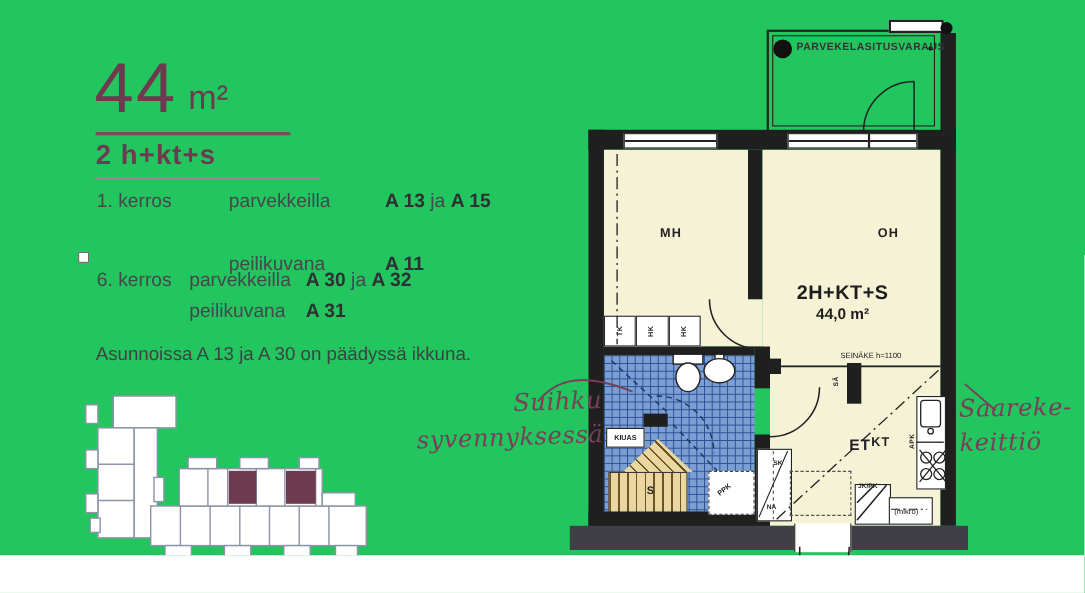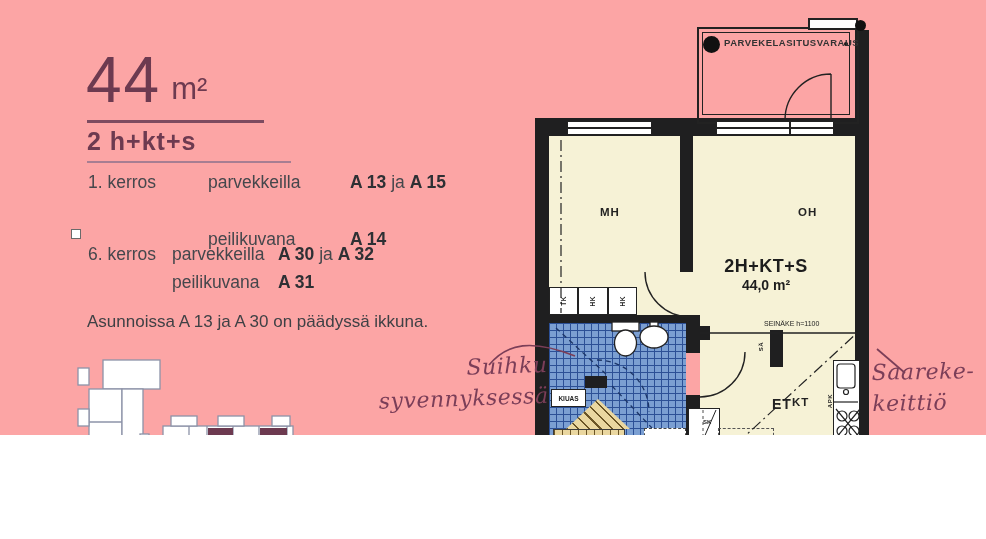--- a/index.html
+++ b/index.html
@@ -1,16 +1,16 @@
 <!DOCTYPE html>
 <html><head>
 <meta charset="utf-8">
 <style>
   html,body{margin:0;padding:0;background:#ffffff;}
-  .stage{position:relative;width:986px;height:435px;background:#fca5a5;overflow:hidden;
+  .stage{position:relative;width:986px;height:505px;background:#22c55e;overflow:hidden;
          font-family:"Liberation Sans",sans-serif;}
   .abs{position:absolute;}
   
   .headline{position:absolute;left:86px;top:50px;display:flex;align-items:flex-end;color:#6d3a50;}
   .headline .big{font-size:64px;line-height:0.95;font-weight:400;letter-spacing:2px;}
   .headline .unit{font-size:31px;margin-left:10px;margin-bottom:4px;font-weight:400;}
   .rule{position:absolute;background:#7d4b60;}
   .type-label{position:absolute;left:87px;top:127px;font-size:25px;font-weight:600;color:#6d3a50;letter-spacing:1px;}
   .floor-block{position:absolute;display:grid;grid-template-columns:84px 106px auto;row-gap:7px;
                font-size:17.5px;color:#45474c;}
@@ -61,21 +61,21 @@
   <div class="floor-block" style="left:88px;top:172px;gap:36px;">
     <span>1. kerros</span>
     <span>parvekkeilla</span>
     <span>
       <b>A 13</b>
       <span>ja</span>
       <b>A 15</b>
     </span>
     <span></span>
     <span>peilikuvana</span>
-    <span><b>A 14</b></span>
+    <span><b>A 11</b></span>
   </div>
 
   <div class="bullet-sq"></div>
 
   <div class="floor-block" style="left:88px;top:244px;">
     <span>6. kerros</span>
     <span>parvekkeilla</span>
     <span>
       <b>A 30</b>
       <span>ja</span>

